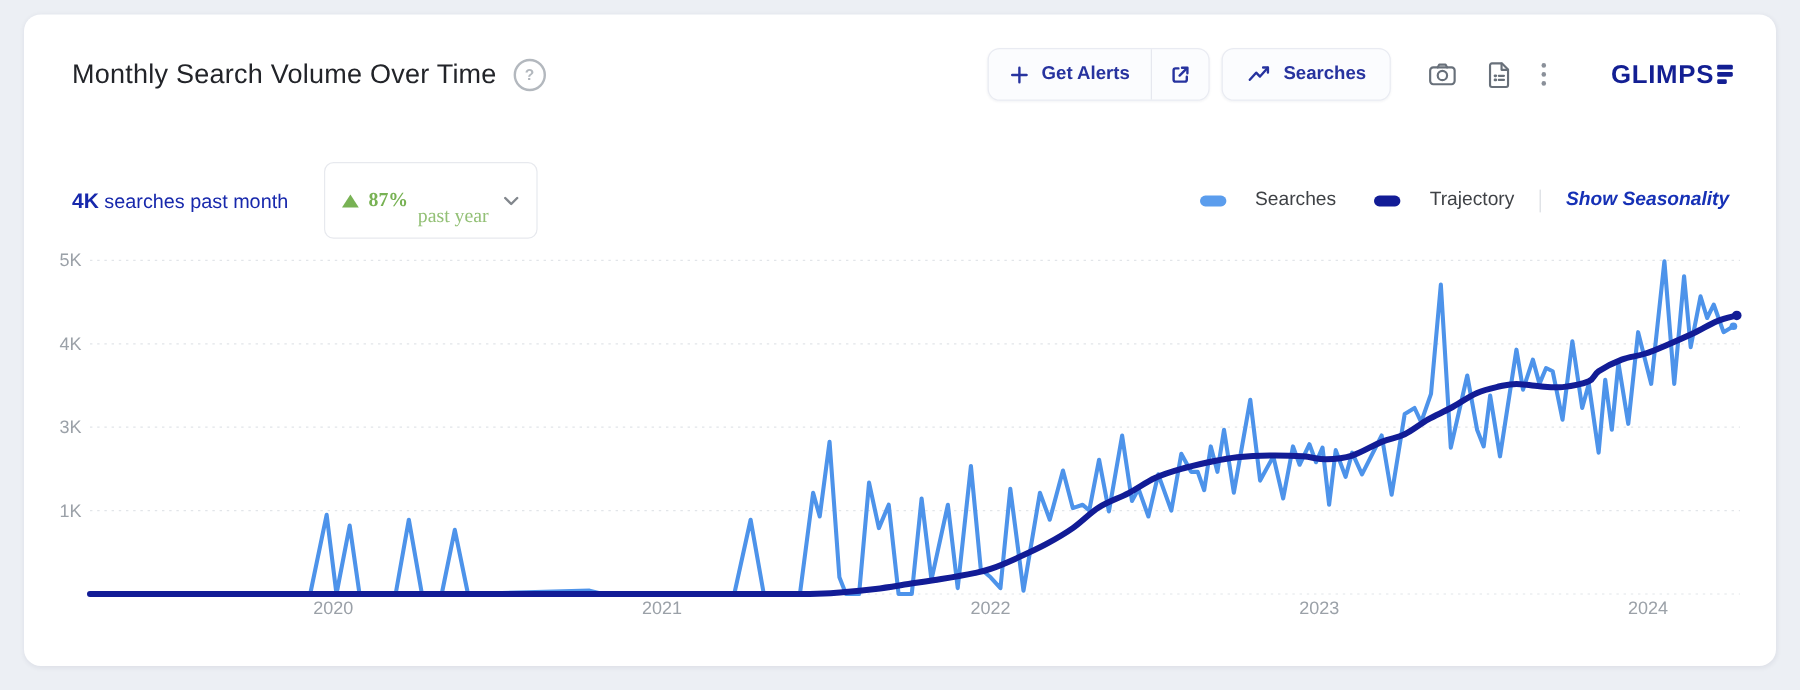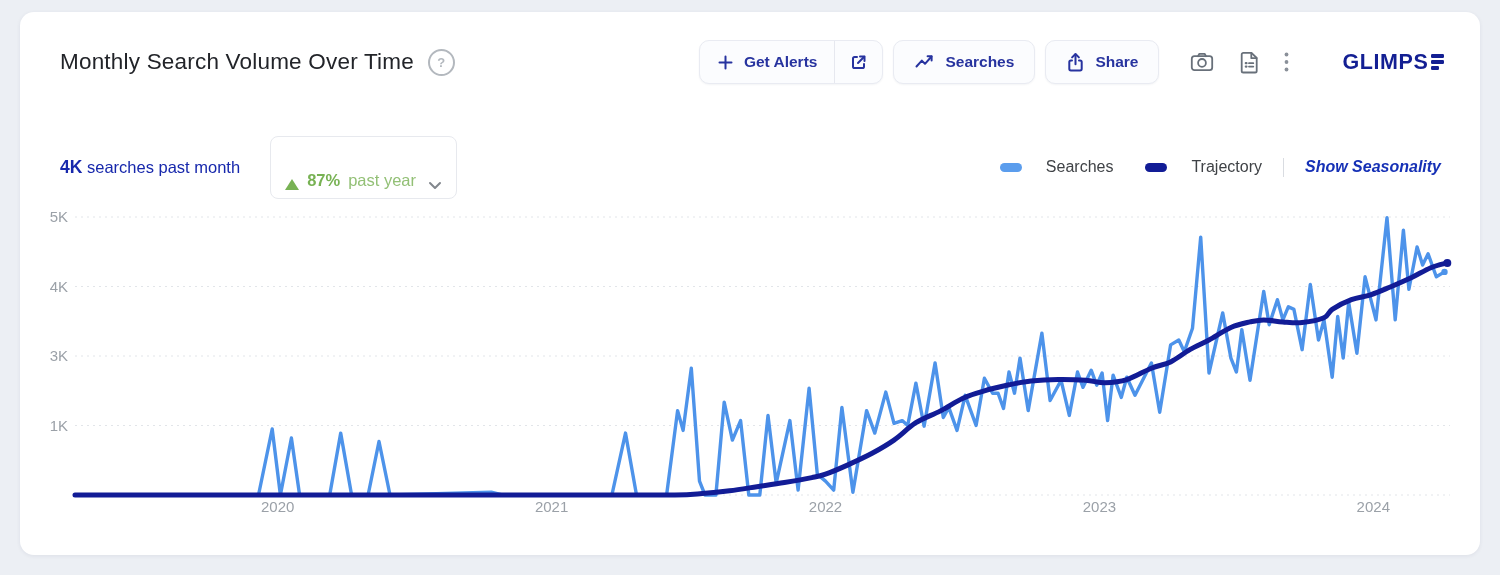--- a/index.html
+++ b/index.html
@@ -33,22 +33,22 @@
   .brand-e i{display:block;height:3.6px;background:#131f93;border-radius:1.2px;}
   .brand-e i:nth-child(1){width:13px;}
   .brand-e i:nth-child(2){width:13px;}
   .brand-e i:nth-child(3){width:8px;}
   
   .row-stats{position:absolute;left:40px;right:39px;top:128px;height:54px;
     display:flex;align-items:center;justify-content:space-between;}
   .stats-left{display:flex;align-items:center;gap:30px;}
   .stat-text{font-size:16.5px;color:#1728ac;}
   .stat-strong{font-weight:bold;font-size:17.5px;}
-  .change-box{display:flex;align-items:flex-end;gap:8px;background:#fff;
-    border:1px solid #e7e9ee;border-radius:8px;padding:8px 14px;cursor:pointer;}
+  .change-box{display:flex;align-items:center;gap:8px;background:#fff;
+    border:1px solid #e7e9ee;border-radius:8px;padding:8px 14px;cursor:pointer;font-family:Liberation Serif, serif;}
   .tri-up{width:0;height:0;border-left:7px solid transparent;
     border-right:7px solid transparent;border-bottom:11px solid #78b254;}
   .pct{font-size:16.5px;font-weight:bold;color:#78b254;}
   .period{font-size:16.5px;color:#93c076;margin-top:26px;}
   .legend{display:flex;align-items:center;}
   .legend-item{display:flex;align-items:center;gap:24px;cursor:pointer;}
   .legend-item + .legend-item{margin-left:32px;}
   .swatch{width:22px;height:9px;border-radius:4.5px;display:inline-block;}
   .legend-label{font-size:16px;color:#3f4246;}
   .legend-sep{width:1px;height:19px;background:#d9dce1;margin:0 21px;}
@@ -90,28 +90,20 @@
       </div>
 
       <button class="btn mlg">
         <svg class="icon-navy" width="21" height="18" viewBox="0 0 21 18">
             <path d="M2.5 13.5 7.8 7.6l3.2 3.2 6.5-7.3"></path>
             <path d="M13.6 3.2h4v4.3"></path>
           </svg>
         <span>Searches</span>
       </button>
 
-      <button class="btn mlg">
-        <svg class="icon-navy" width="19" height="21" viewBox="0 0 19 21">
-            <path d="M9.5 12.2V2.6"></path>
-            <path d="M6.1 5.4 9.5 2l3.4 3.4"></path>
-            <path d="M6 8.4H4.9c-.9 0-1.6.7-1.6 1.6v6.8c0 .9.7 1.6 1.6 1.6h9.2c.9 0 1.6-.7 1.6-1.6V10c0-.9-.7-1.6-1.6-1.6H13"></path>
-          </svg>
-        <span>Share</span>
-      </button>
 
       <div class="tools">
         <button class="toolbtn">
           <svg class="icon-gray" width="26" height="24" viewBox="0 0 26 24">
               <rect x="2.8" y="6.2" width="20.4" height="14" rx="2.6"></rect>
               <path d="M9 6.2 10.4 3.8h5.2L17 6.2"></path>
               <circle cx="13" cy="12.9" r="3.9"></circle>
             </svg>
         </button>
         <button class="toolbtn">

